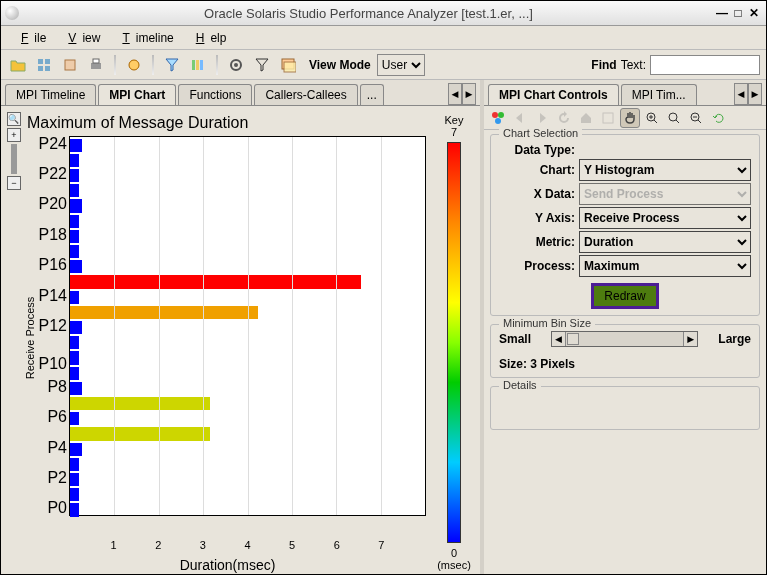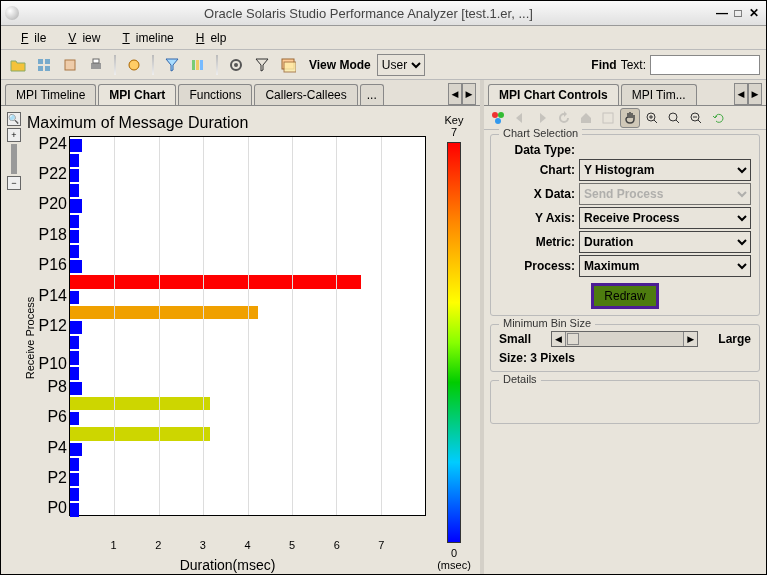--- a/index.html
+++ b/index.html
@@ -363,20 +363,20 @@
       <div class="bin-row">
         <span style="font-weight:bold">Small</span>
         <div class="scrollbar">
           <span class="sbtn">◀</span>
           <span class="thumb"></span>
           <span style="flex:1"></span>
           <span class="sbtn r">▶</span>
         </div>
         <span style="font-weight:bold">Large</span>
       </div>
-      <div style="font-weight:bold;padding-top:4px">Size: 3 Pixels</div>
+      <div style="font-weight:bold;padding-top:10px">Size: 3 Pixels</div>
     </div>
 
     <div class="section details-box">
       <span class="legend">Details</span>
     </div>
   </div>
 </div>
 
 </body></html>

